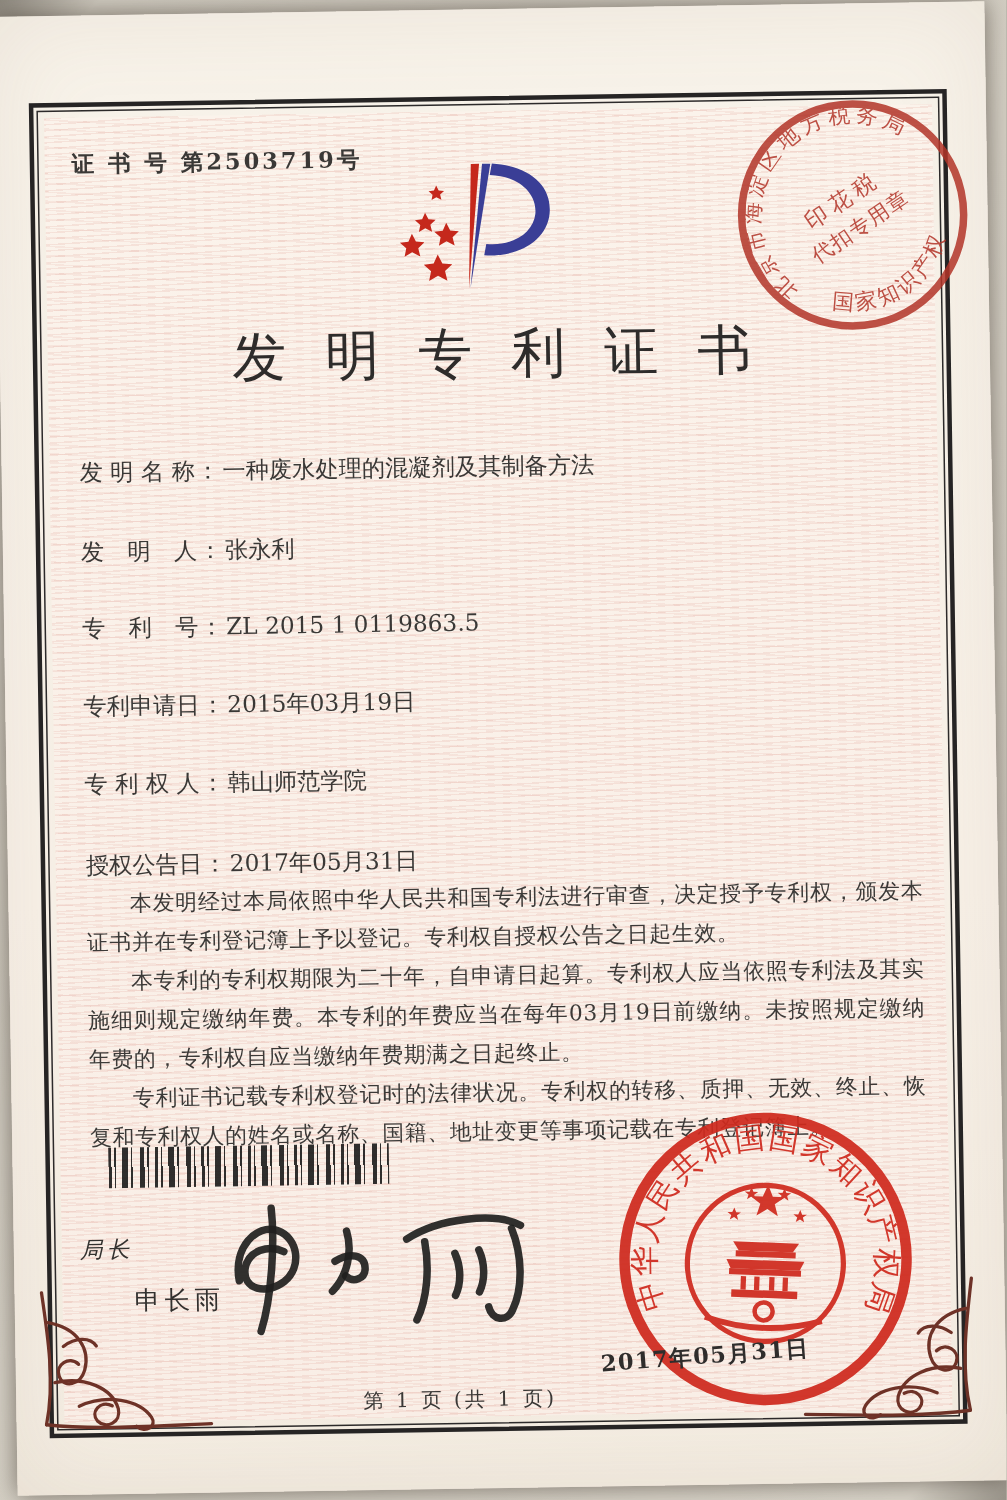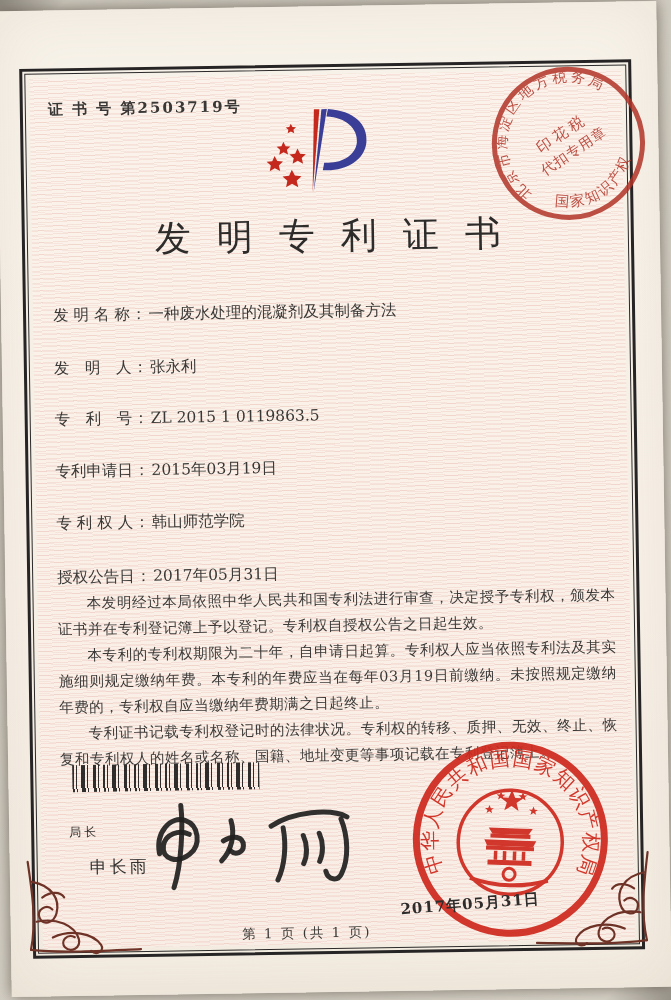--- a/index.html
+++ b/index.html
@@ -56,21 +56,21 @@
     background:repeating-linear-gradient(90deg,
       #141414 0 2px, transparent 2px 4px,
       #141414 4px 5px, transparent 5px 9px,
       #141414 9px 13px, transparent 13px 15px,
       #141414 15px 16px, transparent 16px 21px,
       #141414 21px 24px, transparent 24px 26px,
       #141414 26px 27px, transparent 27px 31px);
     opacity:.88;
   }
 
-  .director-title { left:64px; top:820px; font-size:12px; letter-spacing:3px; color:#33312f; }
+  .director-title { left:48px; top:820px; font-size:15px; letter-spacing:3px; color:#33312f;font-style:italic; }
   .director-name  { left:66px; top:852px; font-size:17px; letter-spacing:3px; color:#33312f;margin-left:18px; }
 
   .signature { position:absolute; left:138px; top:793px; width:235px; height:98px; }
   .signature path { stroke:#20201e; stroke-width:5; fill:none; stroke-linecap:round; stroke-linejoin:round; opacity:.92; }
 
   .seal { position:absolute; left:404px; top:741px; width:202px; height:202px; transform:rotate(3deg); opacity:.93; }
   .seal-date { left:394px; top:897px; font-size:15px; letter-spacing:1px; color:#2f2d2c; transform:rotate(-3.5deg); z-index:5; font-weight:bold; }
 
   .tax-stamp { position:absolute; left:489px; top:62px; width:170px; height:170px; transform:rotate(-33deg); opacity:.85; }
 

